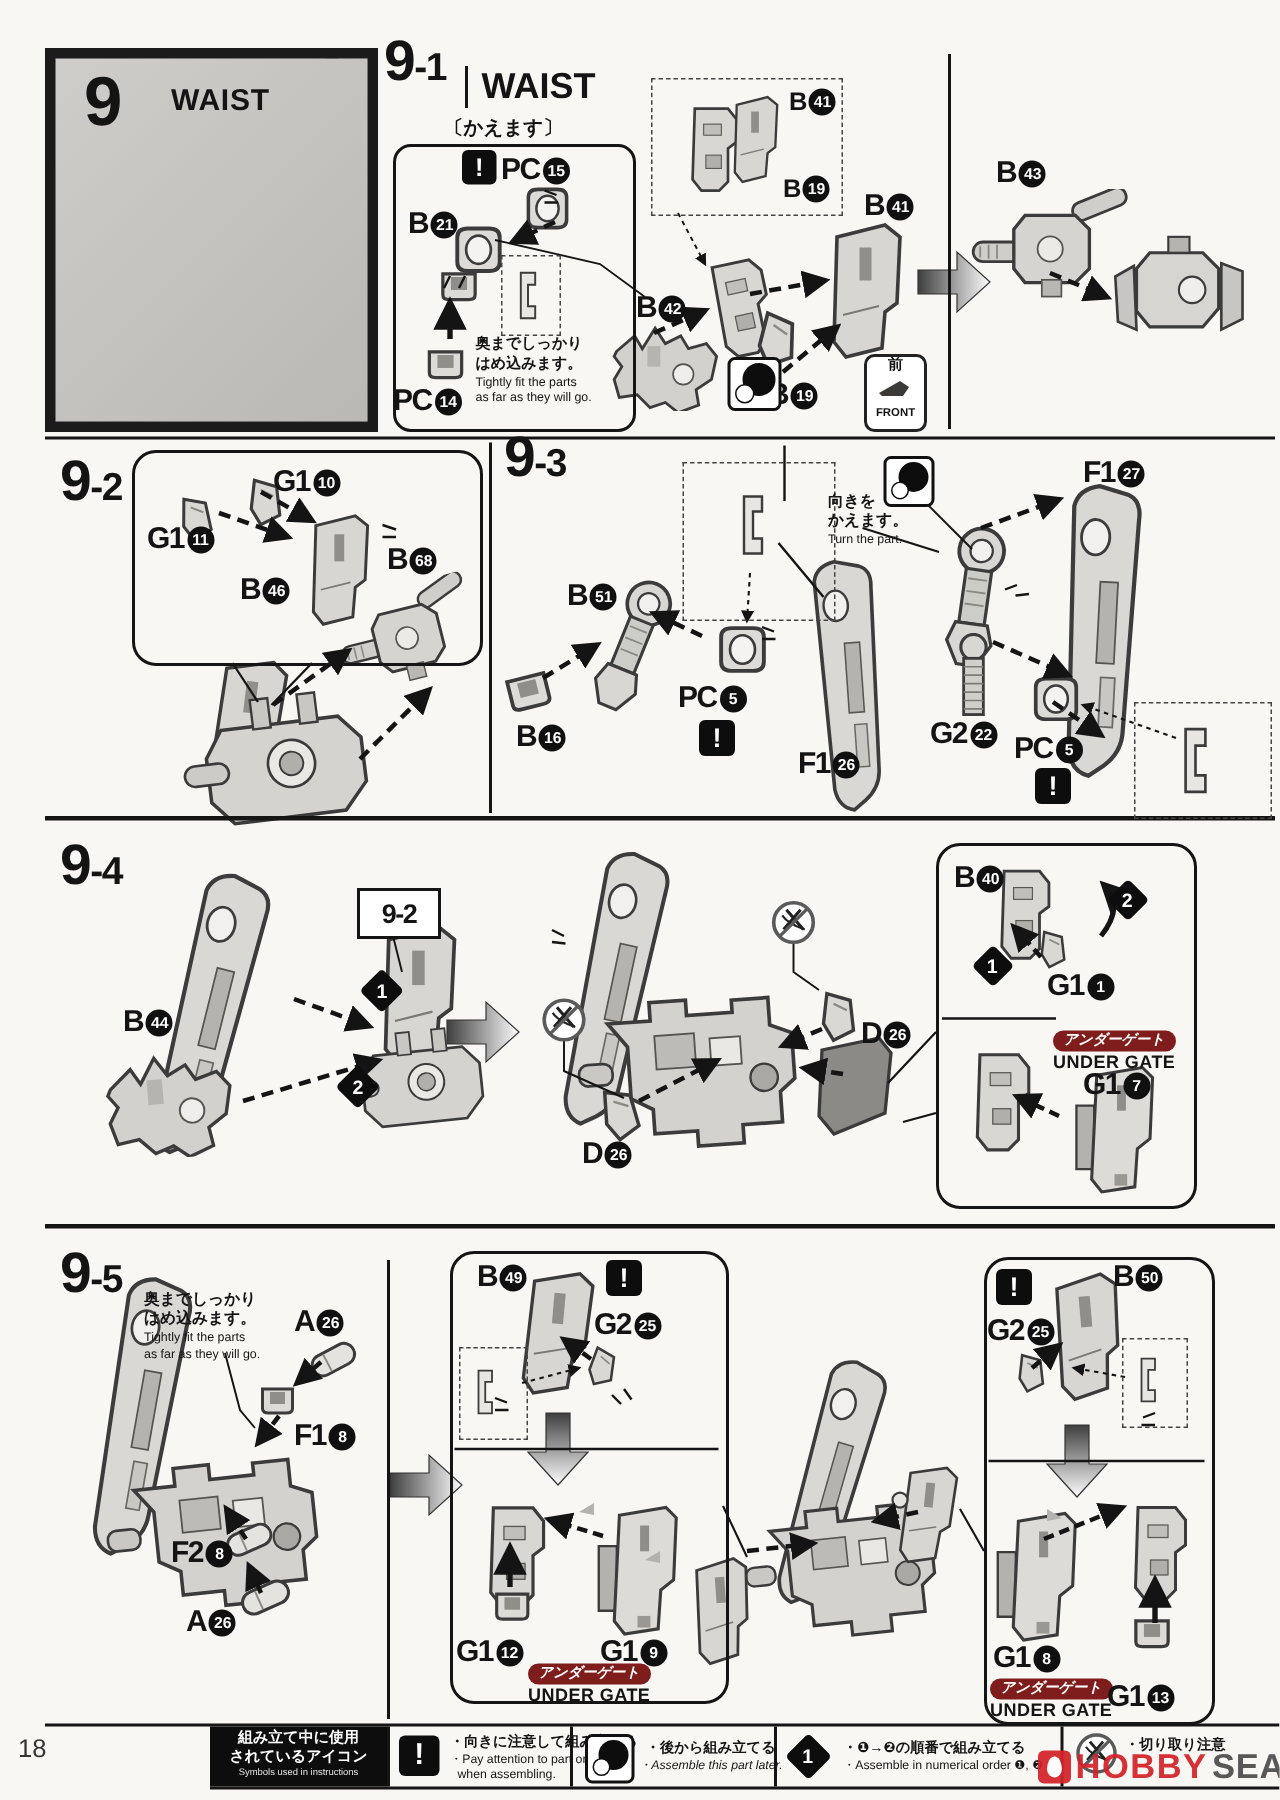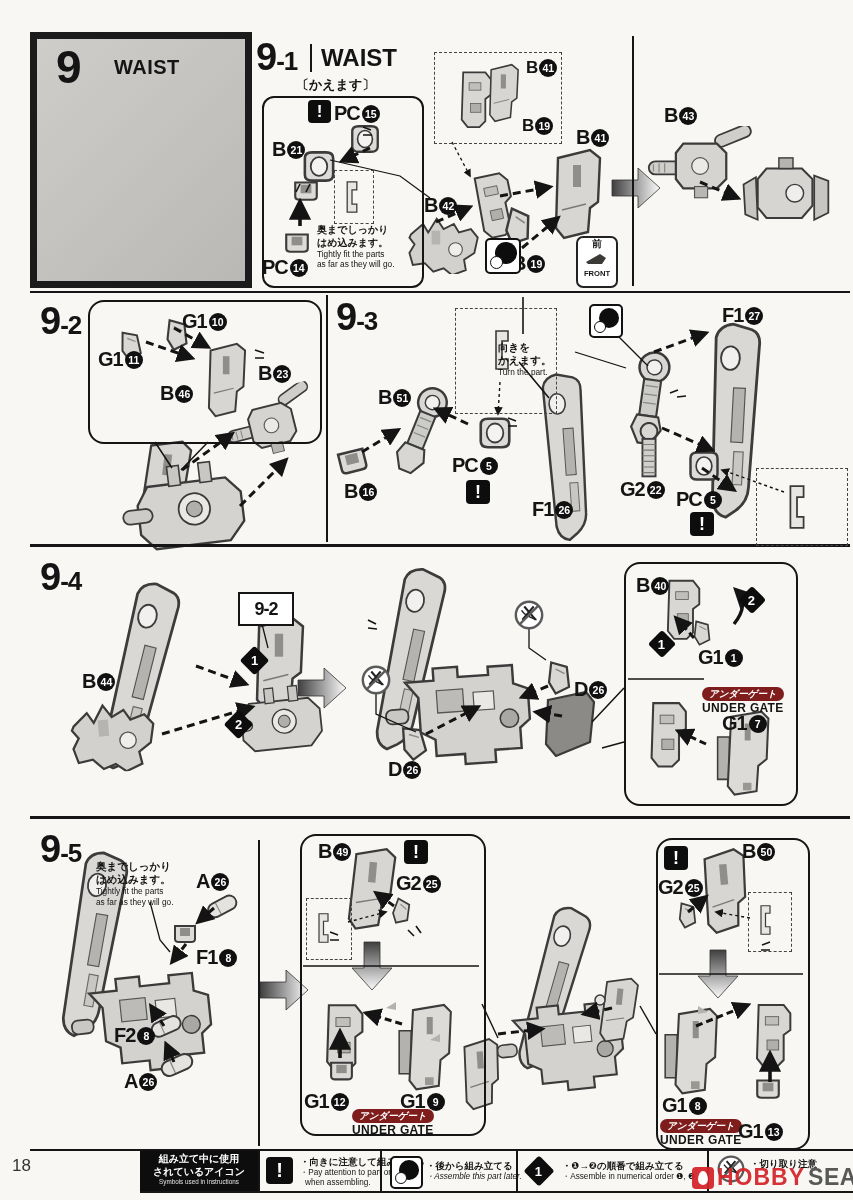--- a/index.html
+++ b/index.html
@@ -359,21 +359,21 @@
 <div class="dbox" style="left:756px;top:468px;width:90px;height:76px;"></div>
 <div class="rbox" style="left:624px;top:562px;width:170px;height:240px;"></div>
 <div class="rbox" style="left:300px;top:834px;width:182px;height:298px;"></div>
 <div class="dbox" style="left:306px;top:898px;width:44px;height:60px;"></div>
 <div class="rbox" style="left:656px;top:838px;width:150px;height:308px;"></div>
 <div class="dbox" style="left:748px;top:892px;width:42px;height:58px;"></div>
 
 <div class="abs" style="left:56px;top:40px;z-index:3;font-size:46px;font-weight:800;">9</div>
 <div class="abs" style="left:114px;top:56px;z-index:3;font-size:20px;font-weight:800;letter-spacing:.5px;">WAIST</div>
 
-<div class="hdr-num" style="left:256px;top:36px;">9-1</div>
+<div class="hdr-num" style="left:256px;top:20px;">9-1</div>
 <div class="abs" style="left:310px;top:44px;z-index:3;font-size:24px;font-weight:800;border-left:2.5px solid #151515;padding-left:9px;">WAIST</div>
 <div class="abs" style="left:296px;top:76px;z-index:3;font-size:13px;font-weight:700;">〔かえます〕</div>
 
 <div class="exc" style="left:308px;top:100px;width:23px;height:23px;font-size:17px;">!</div>
 <div class="lab" style="left:334px;top:102px;">
     <span class="pfx">PC</span>
     <span class="cnum">15</span>
   </div>
 <div class="lab" style="left:272px;top:138px;">
     <span class="pfx">B</span>
@@ -433,38 +433,38 @@
 <div class="lab" style="left:98px;top:348px;">
     <span class="pfx">G1</span>
     <span class="cnum">11</span>
   </div>
 <div class="lab" style="left:160px;top:382px;">
     <span class="pfx">B</span>
     <span class="cnum">46</span>
   </div>
 <div class="lab" style="left:258px;top:362px;">
     <span class="pfx">B</span>
-    <span class="cnum">23</span>
-  </div>
-
-<div class="hdr-num" style="left:336px;top:296px;">9-3</div>
+    <span class="cnum">68</span>
+  </div>
+
+<div class="hdr-num" style="left:336px;top:284px;">9-3</div>
 <div class="lab" style="left:378px;top:386px;">
     <span class="pfx">B</span>
     <span class="cnum">51</span>
   </div>
 <div class="lab" style="left:344px;top:480px;">
     <span class="pfx">B</span>
     <span class="cnum">16</span>
   </div>
 <div class="lab" style="left:452px;top:454px;">
     <span class="pfx">PC</span>
     <span class="cnum">5</span>
   </div>
 <div class="exc" style="left:466px;top:480px;width:24px;height:24px;font-size:18px;">!</div>
-<div class="txtblk" style="left:498px;top:328px;width:70px;margin-top:13px;">
+<div class="txtblk" style="left:552px;top:328px;width:70px;">
   <div class="jp" style="font-size:10.5px;">向きを</div>
   <div class="jp" style="font-size:10.5px;">かえます。</div>
   <div style="font-size:8.3px;">Turn the part.</div>
 </div>
 <div class="later" style="left:589px;top:304px;width:30px;height:30px;">
     <i></i>
     <b></b>
   </div>
 <div class="lab" style="left:722px;top:304px;">
     <span class="pfx">F1</span>
@@ -610,21 +610,21 @@
 <div class="txtblk" style="left:300px;top:1156px;">
   <div class="jp" style="font-size:9.5px;">・向きに注意して組み立てる</div>
   <div style="font-size:8.2px;">・Pay attention to part orientation</div>
   <div style="font-size:8.2px;padding-left:5px;">when assembling.</div>
 </div>
 <div class="later" style="left:390px;top:1156px;width:29px;height:29px;">
     <i></i>
     <b></b>
   </div>
 <div class="txtblk" style="left:426px;top:1160px;">
-  <div class="jp" style="font-size:9.5px;">・後から組み立てる</div>
+  <div class="jp" style="font-size:9.5px;text-align:center;">・後から組み立てる</div>
   <div style="font-size:8.2px;font-style:italic;">・Assemble this part later.</div>
 </div>
 <div class="dia" style="left:528px;top:1160px;width:22px;height:22px;">
     <span>1</span>
   </div>
 <div class="txtblk" style="left:562px;top:1160px;">
   <div class="jp" style="font-size:9.5px;">・❶→❷の順番で組み立てる</div>
   <div style="font-size:8.2px;">・Assemble in numerical order ❶, ❷</div>
 </div>
 <svg class="abs" width="30" height="30" style="left:716px;top:1154px;z-index:3;">

